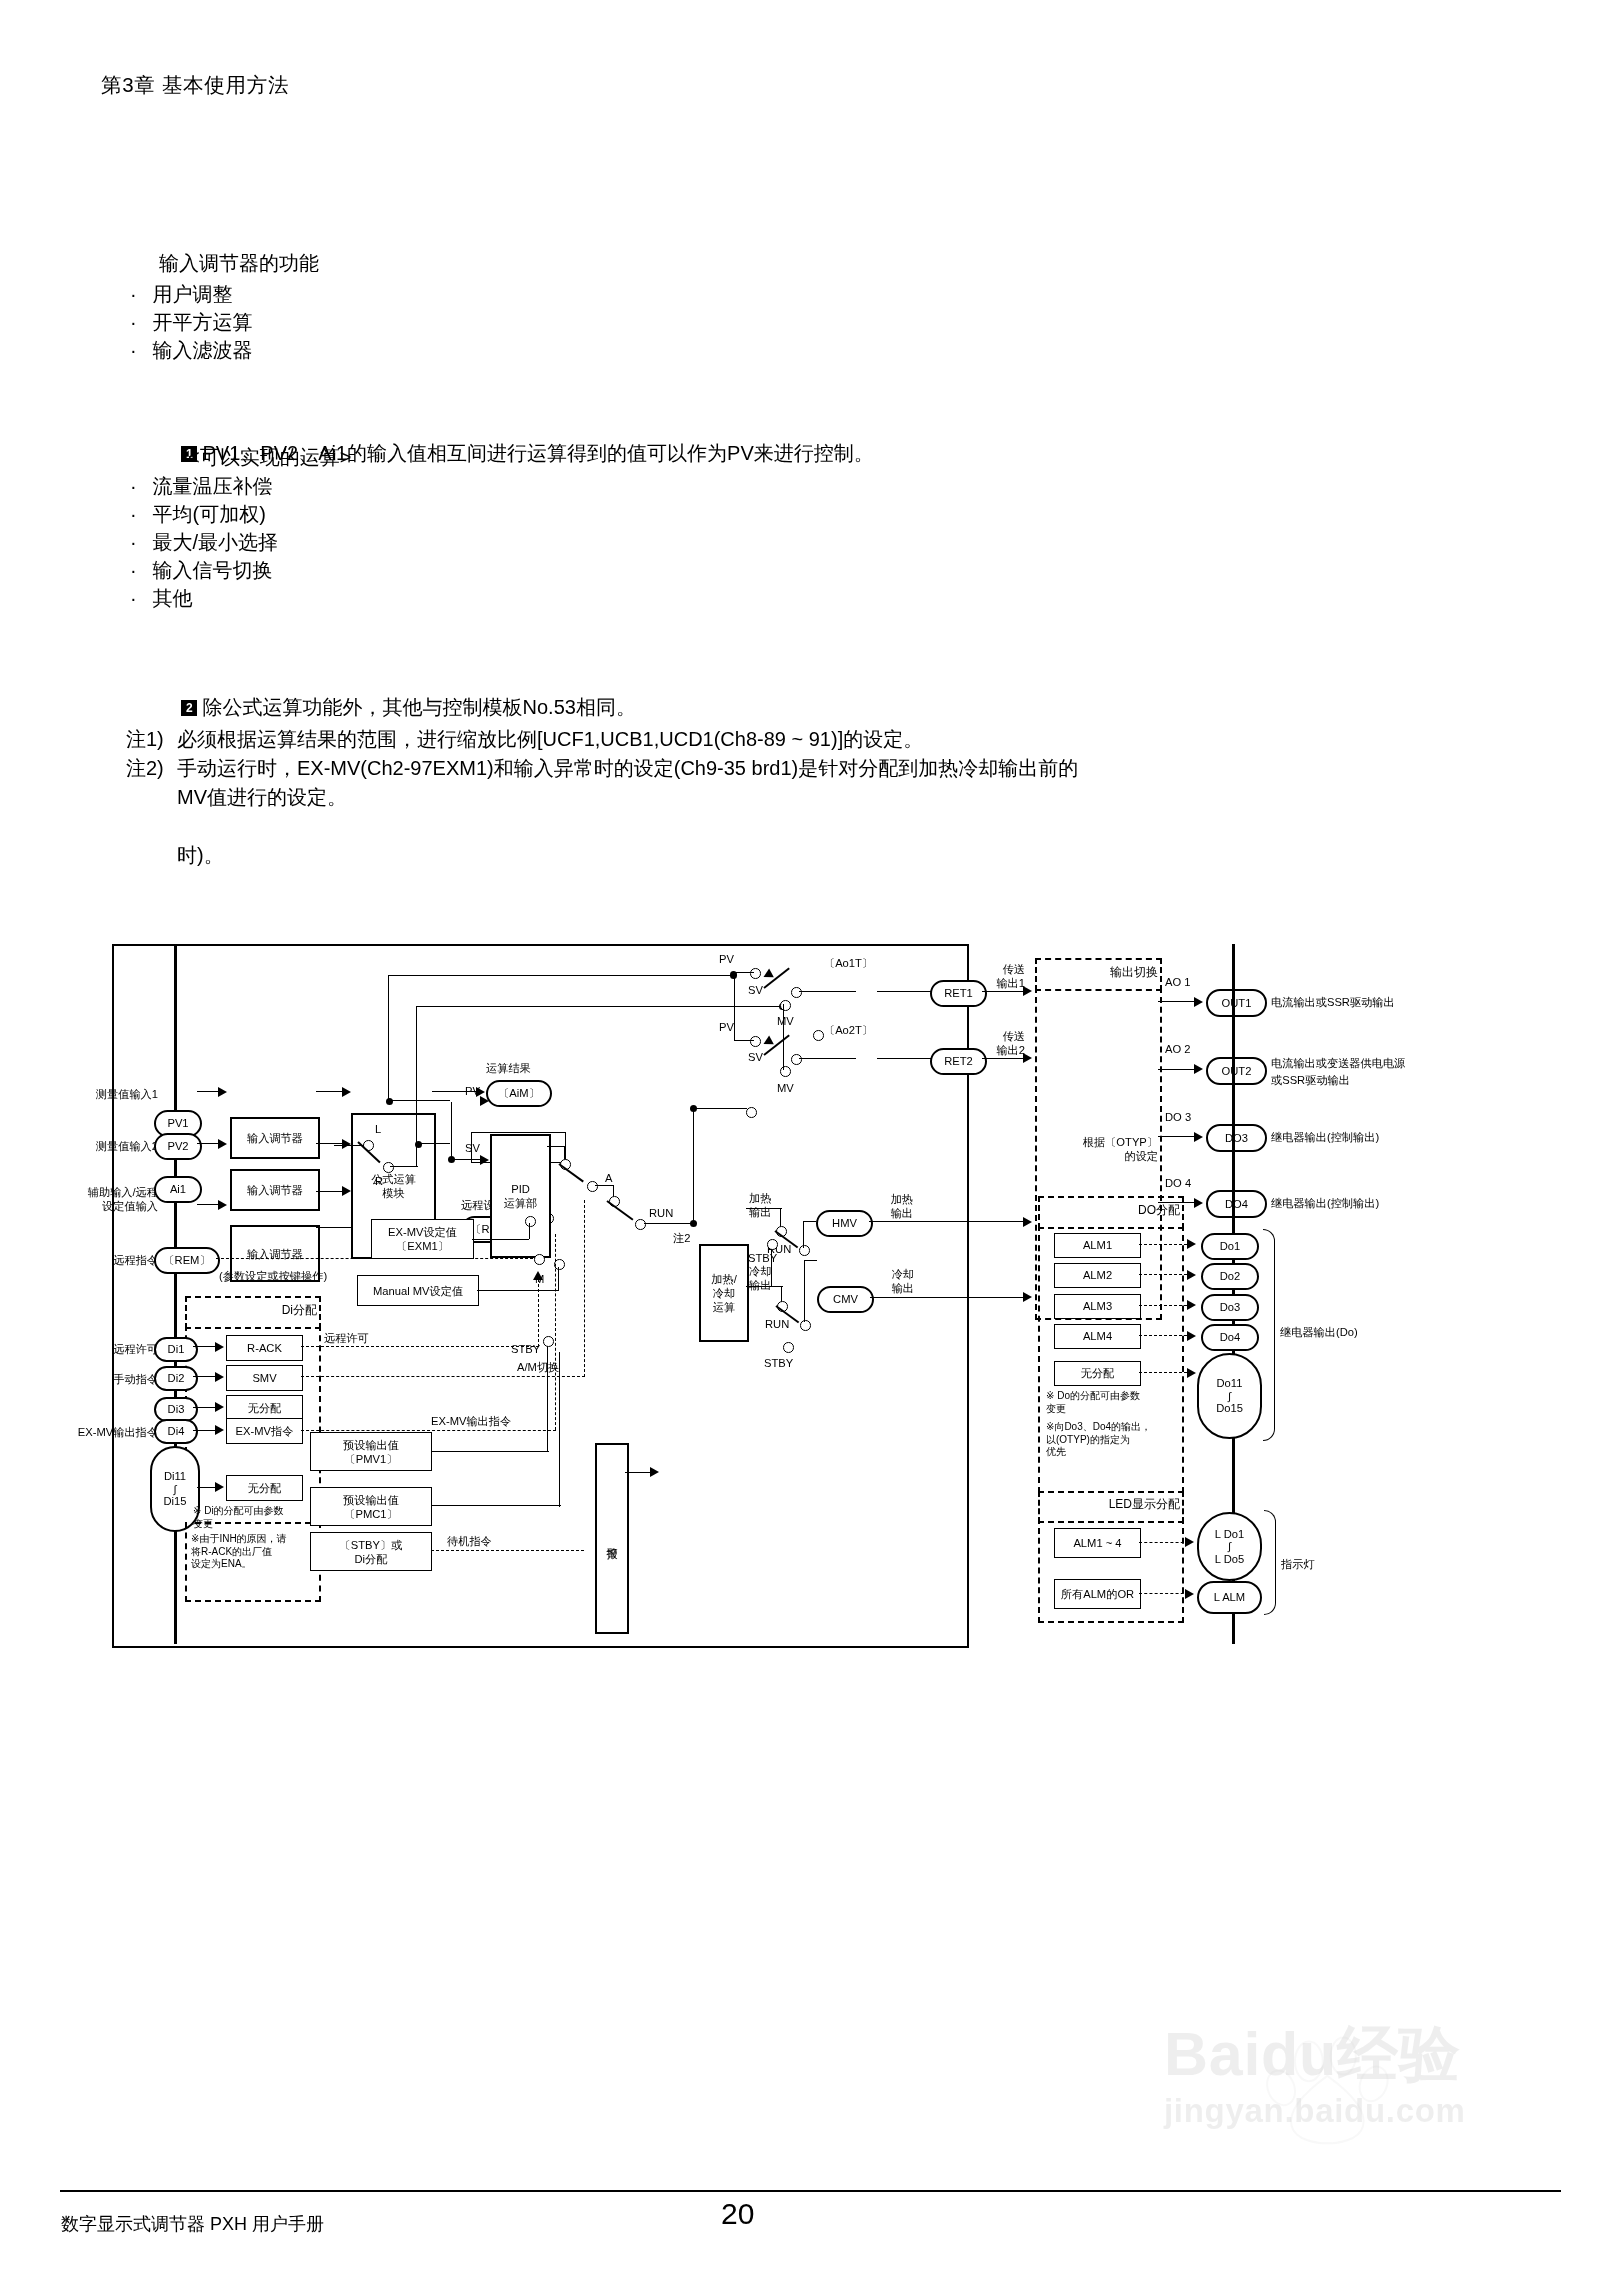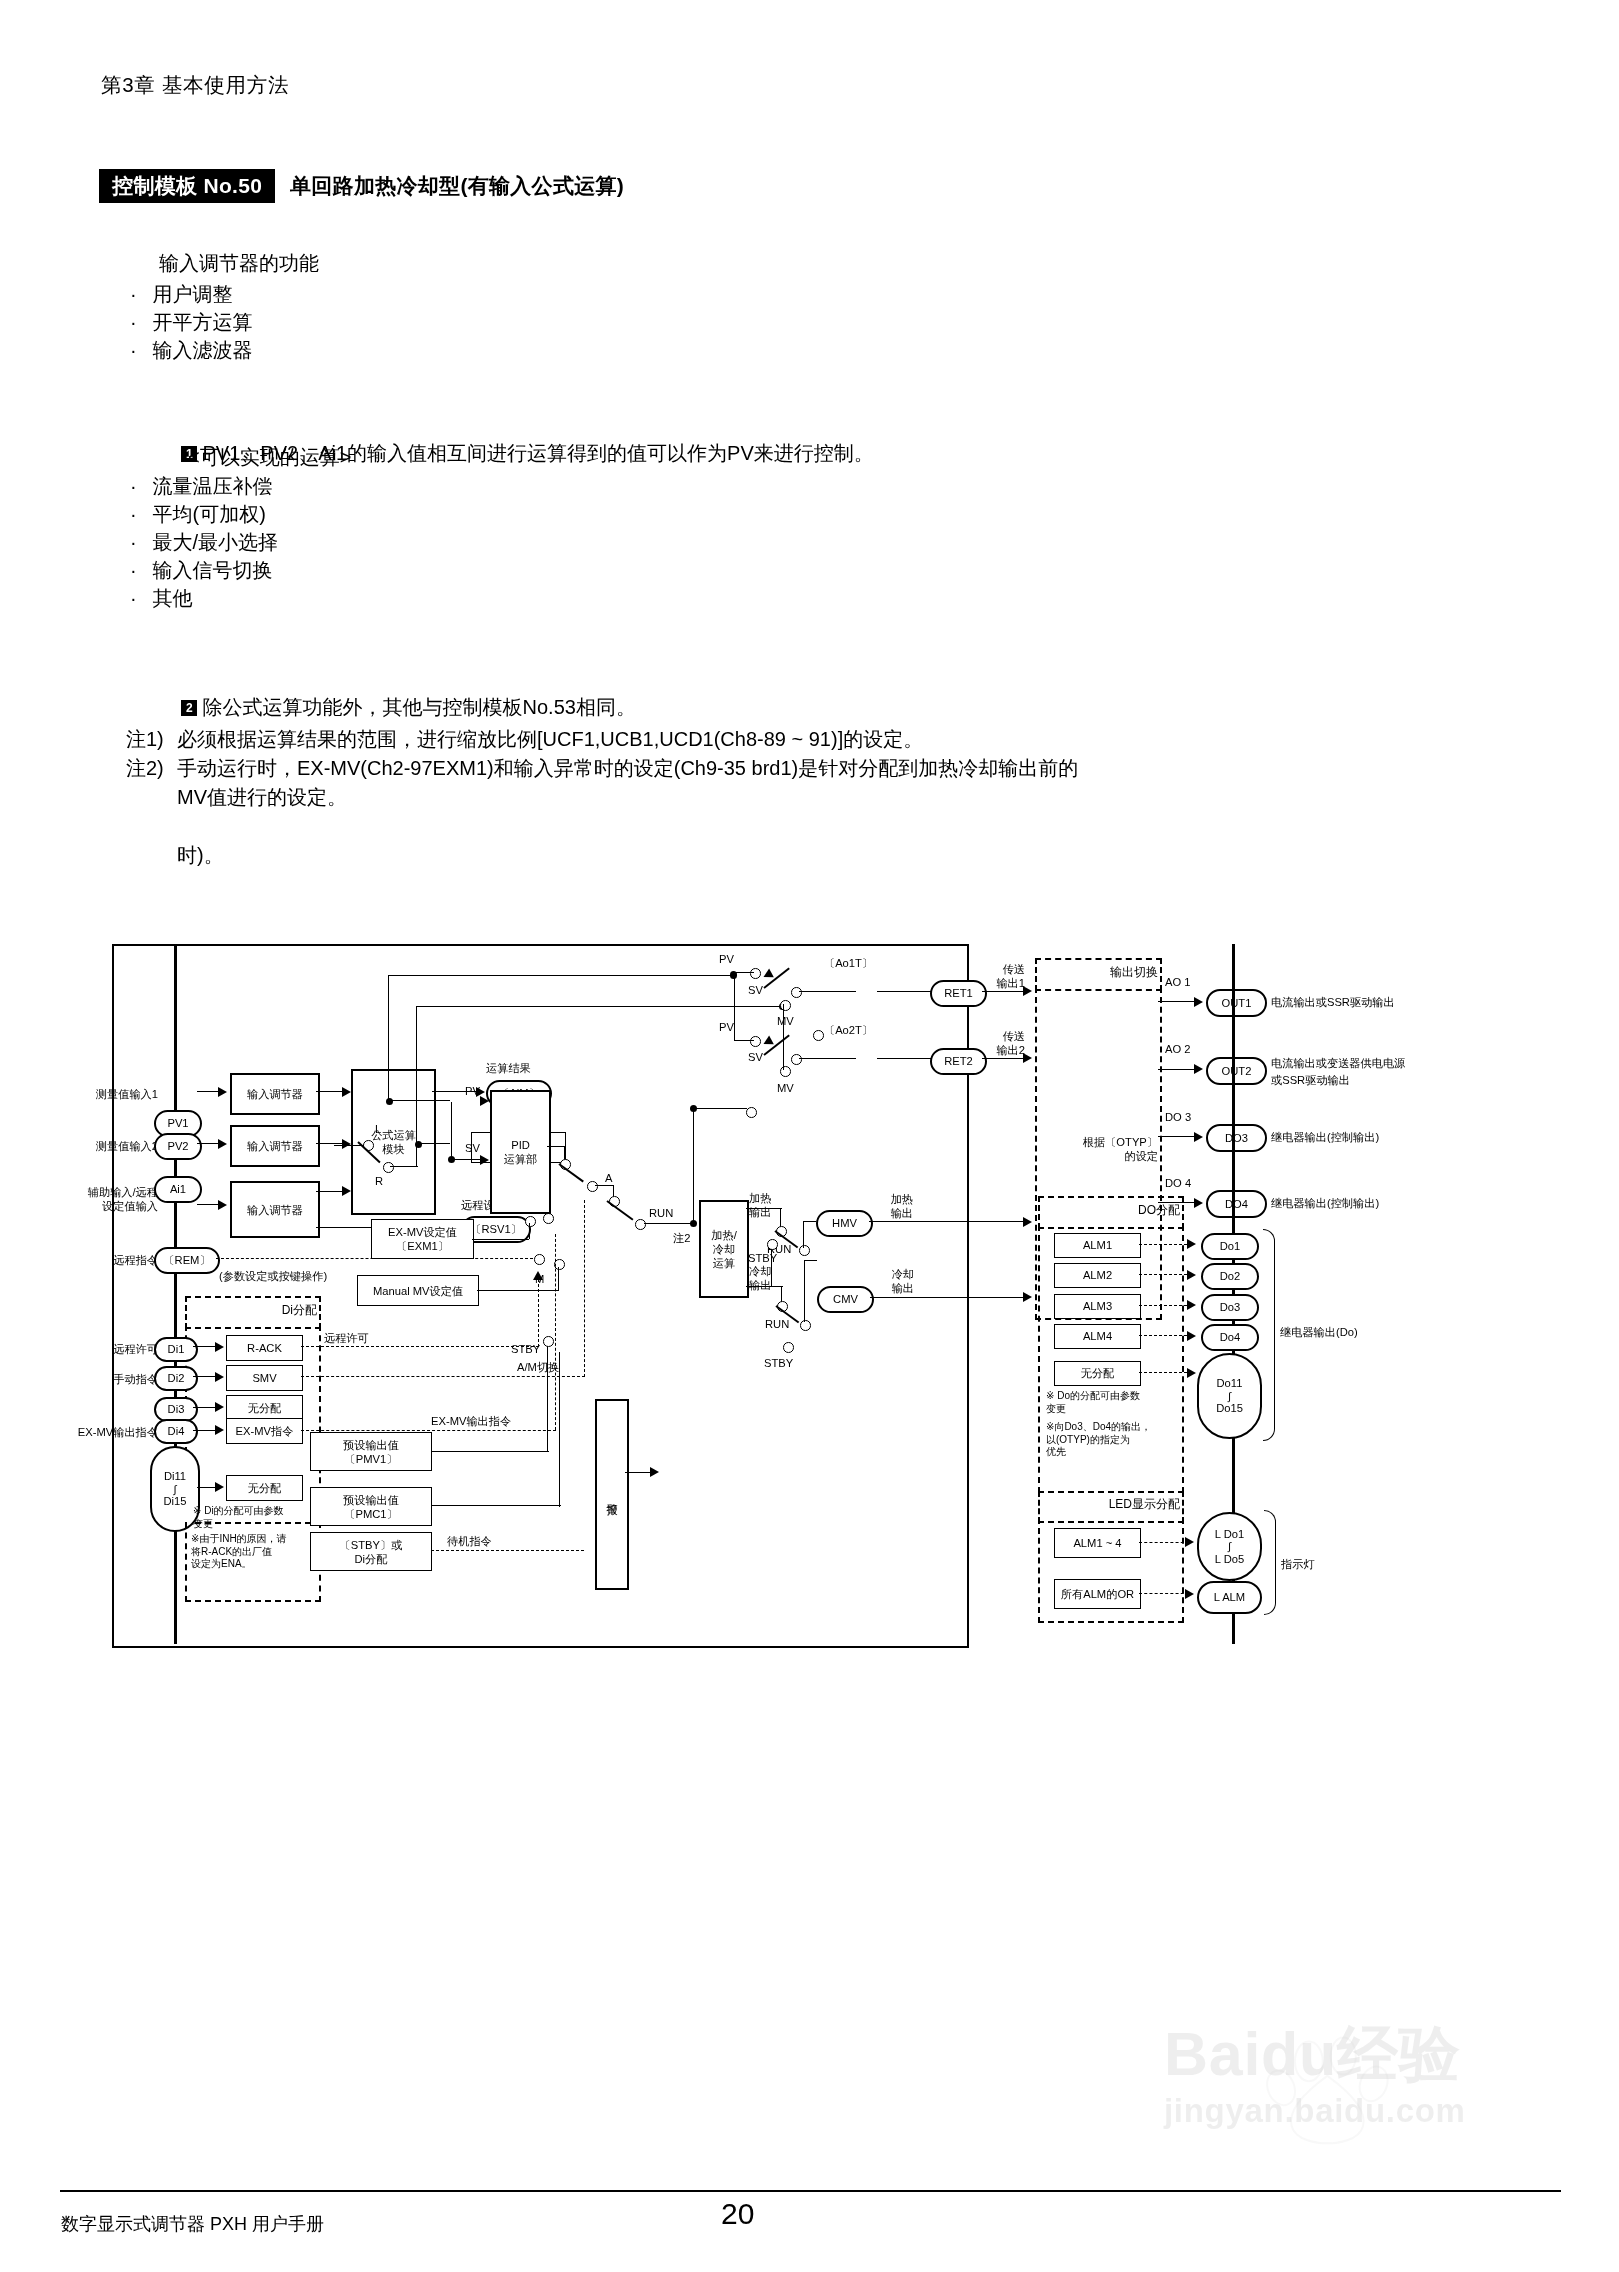--- a/index.html
+++ b/index.html
@@ -33,21 +33,21 @@
 
   .bus{position:absolute;background:#000;}
   .hline{position:absolute;background:#000;height:1.3px;}
   .vline{position:absolute;background:#000;width:1.3px;}
 
   .frame{position:absolute;border:2px solid #000;}
 
   .box{position:absolute;border:1.3px solid #000;background:#fff;
        display:flex;align-items:center;justify-content:center;
        text-align:center;font-size:11.2px;line-height:14px;}
-  .box.thick{border-width:2px;}
+  .box.thick{border-width:2px;margin-top:44px;}
 
   .pill{position:absolute;border:1.3px solid #000;background:#fff;border-radius:661px;
         display:flex;align-items:center;justify-content:center;
         font-size:11.2px;line-height:12.6px;text-align:center;}
   .pill.thick{border-width:2px;}
 
   .lbl{position:absolute;font-size:11.2px;line-height:14px;white-space:pre;text-align:left;}
   .lbl.r{text-align:right;}
   .lbl.c{text-align:right;}
 
@@ -79,24 +79,20 @@
   .wm-sub{font-size:33px;letter-spacing:0.7px;margin-top:6.6px;}
   .wm-paw{position:absolute;left:1257px;top:2027px;opacity:.14;}
 </style>
 </head>
 <body>
 
 <div class="page">
 
   <div class="chapter">第3章  基本使用方法</div>
 
-  <div class="title-row">
-    <span class="title-badge">控制模板 No.50</span>
-    <span class="title-text">单回路加热冷却型(有输入公式运算)</span>
-  </div>
 
   <div class="body-txt" style="left:127px;top:250px;">输入调节器的功能</div>
   <div class="bullets" style="left:130px;top:280px;">
     <div><span class="bullet-dot">·</span><span>用户调整</span></div>
     <div><span class="bullet-dot">·</span><span>开平方运算</span></div>
     <div><span class="bullet-dot">·</span><span>输入滤波器</span></div>
   </div>
 
   <div class="body-txt" style="left:127px;top:413px;">
     <span class="numbox">1</span><span>PV1、PV2、Ai1的输入值相互间进行运算得到的值可以作为PV来进行控制。</span>

